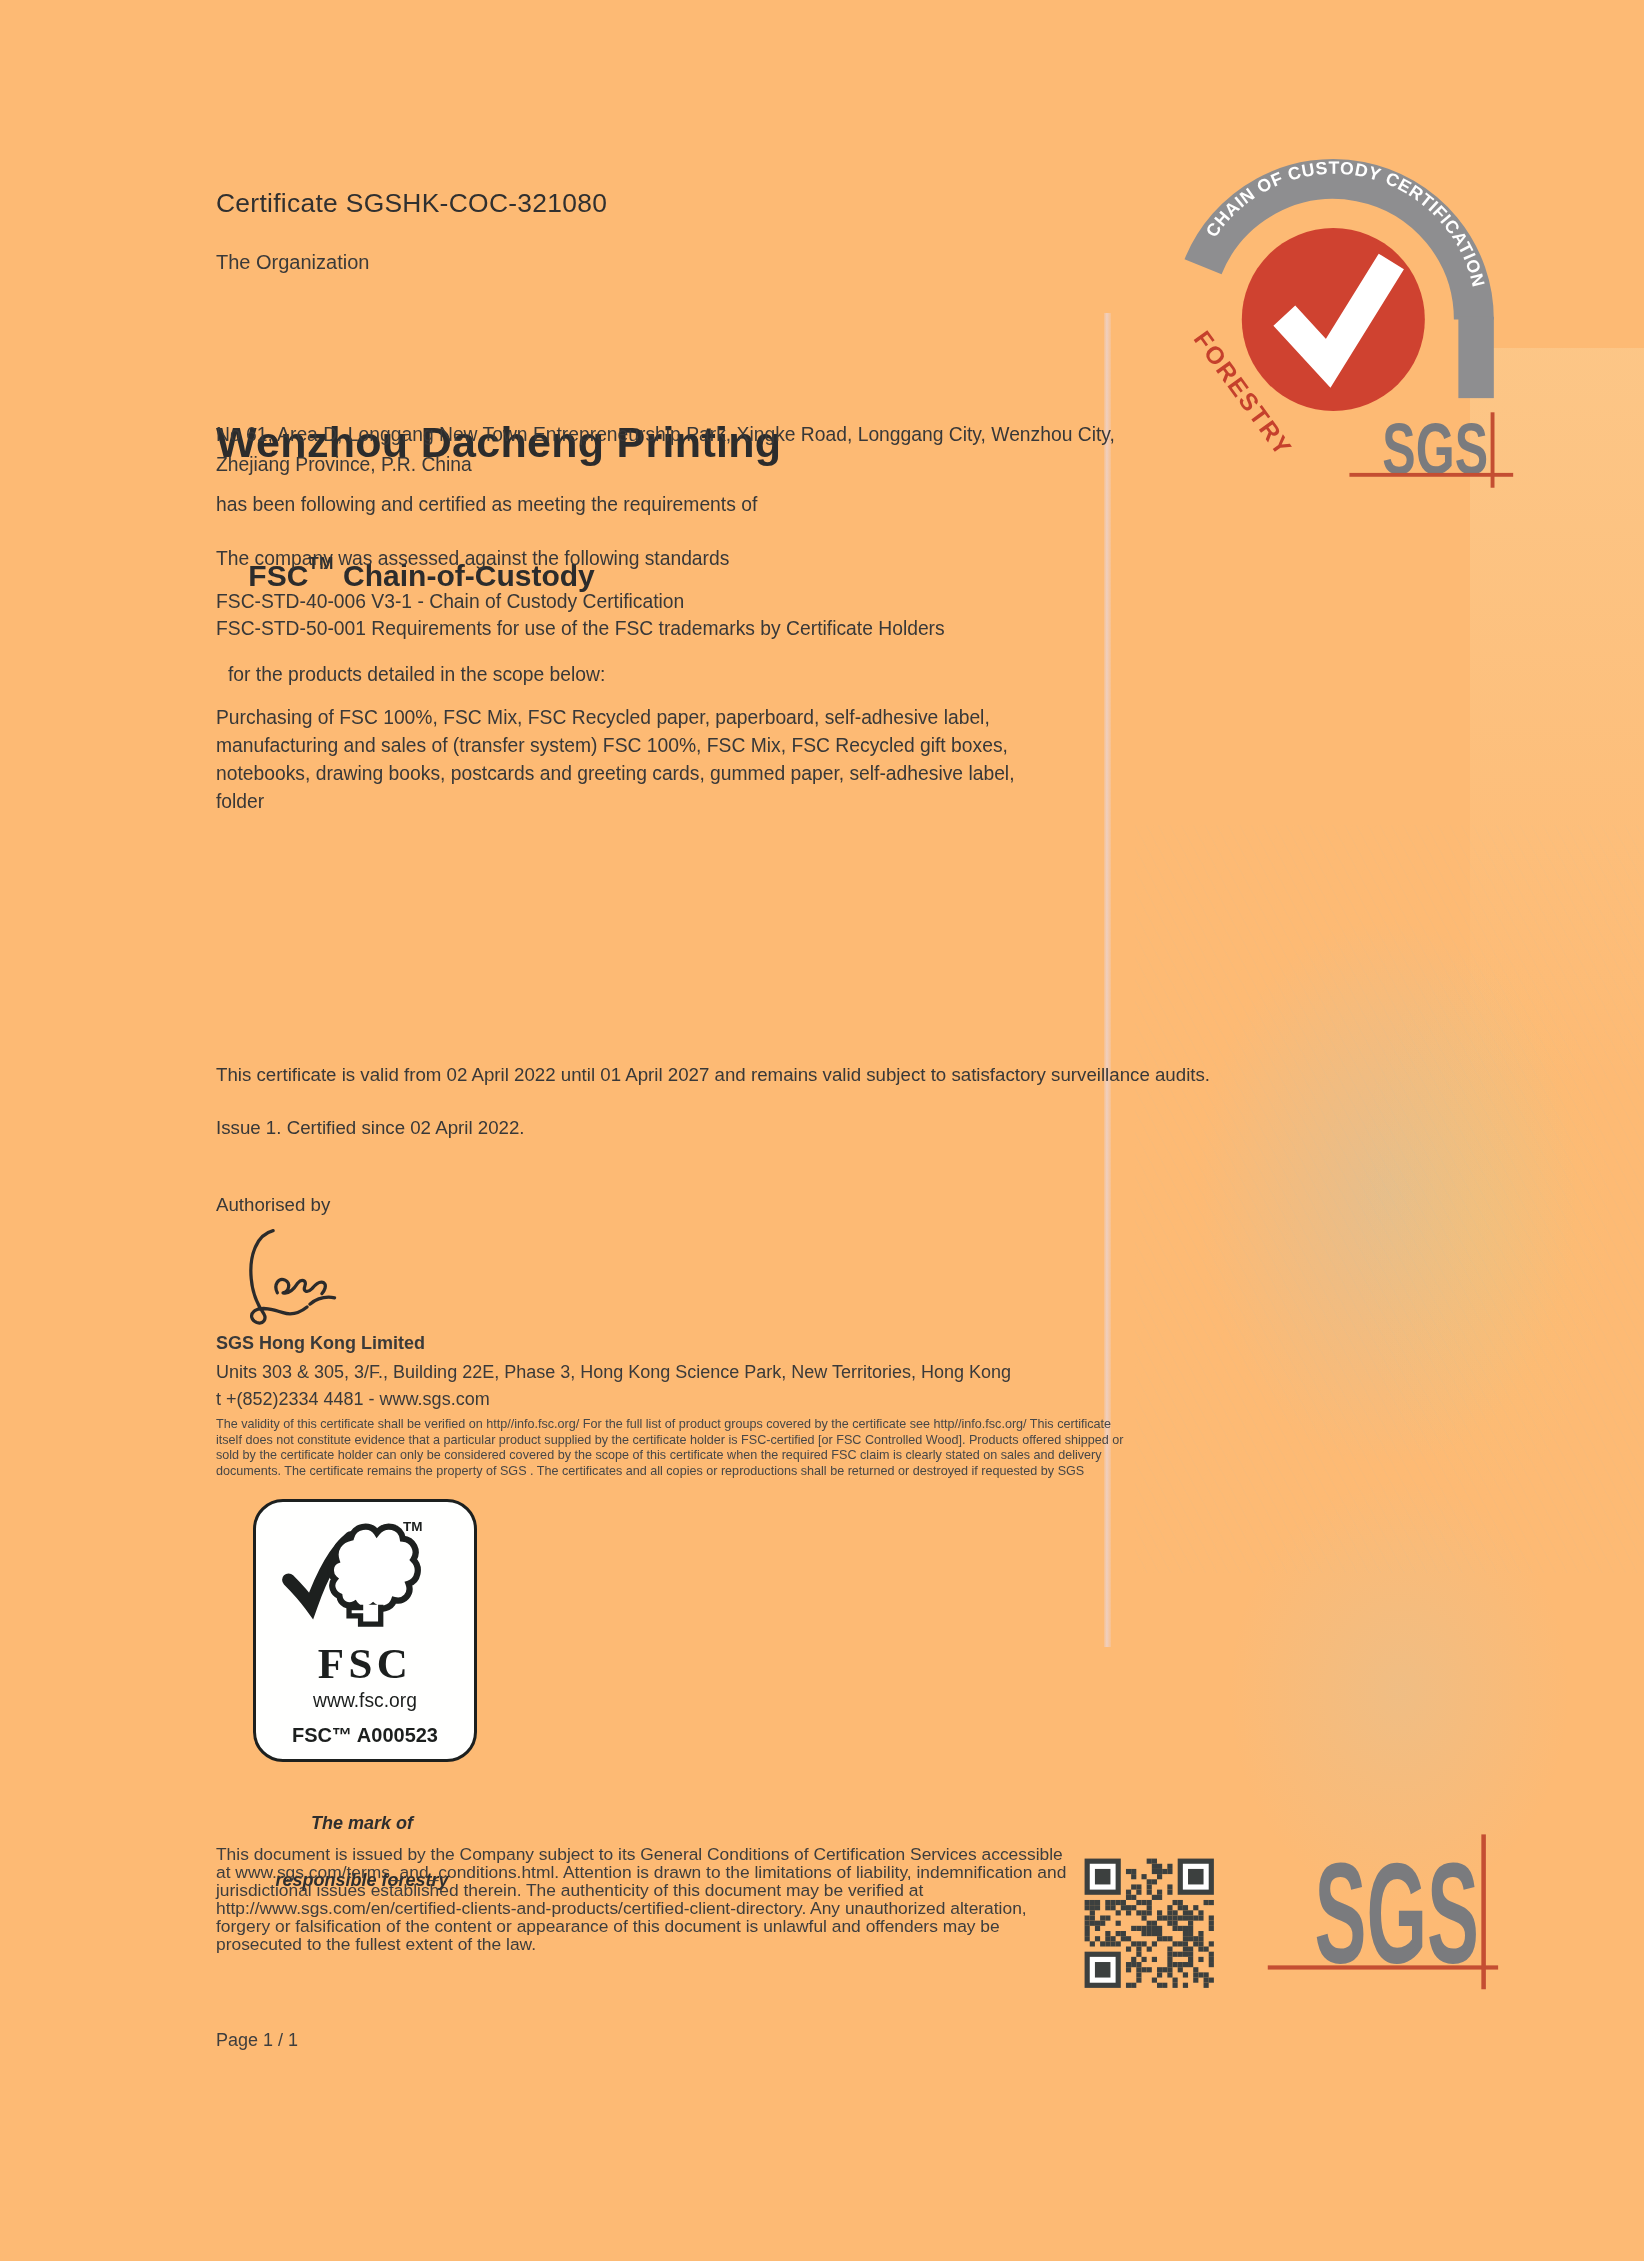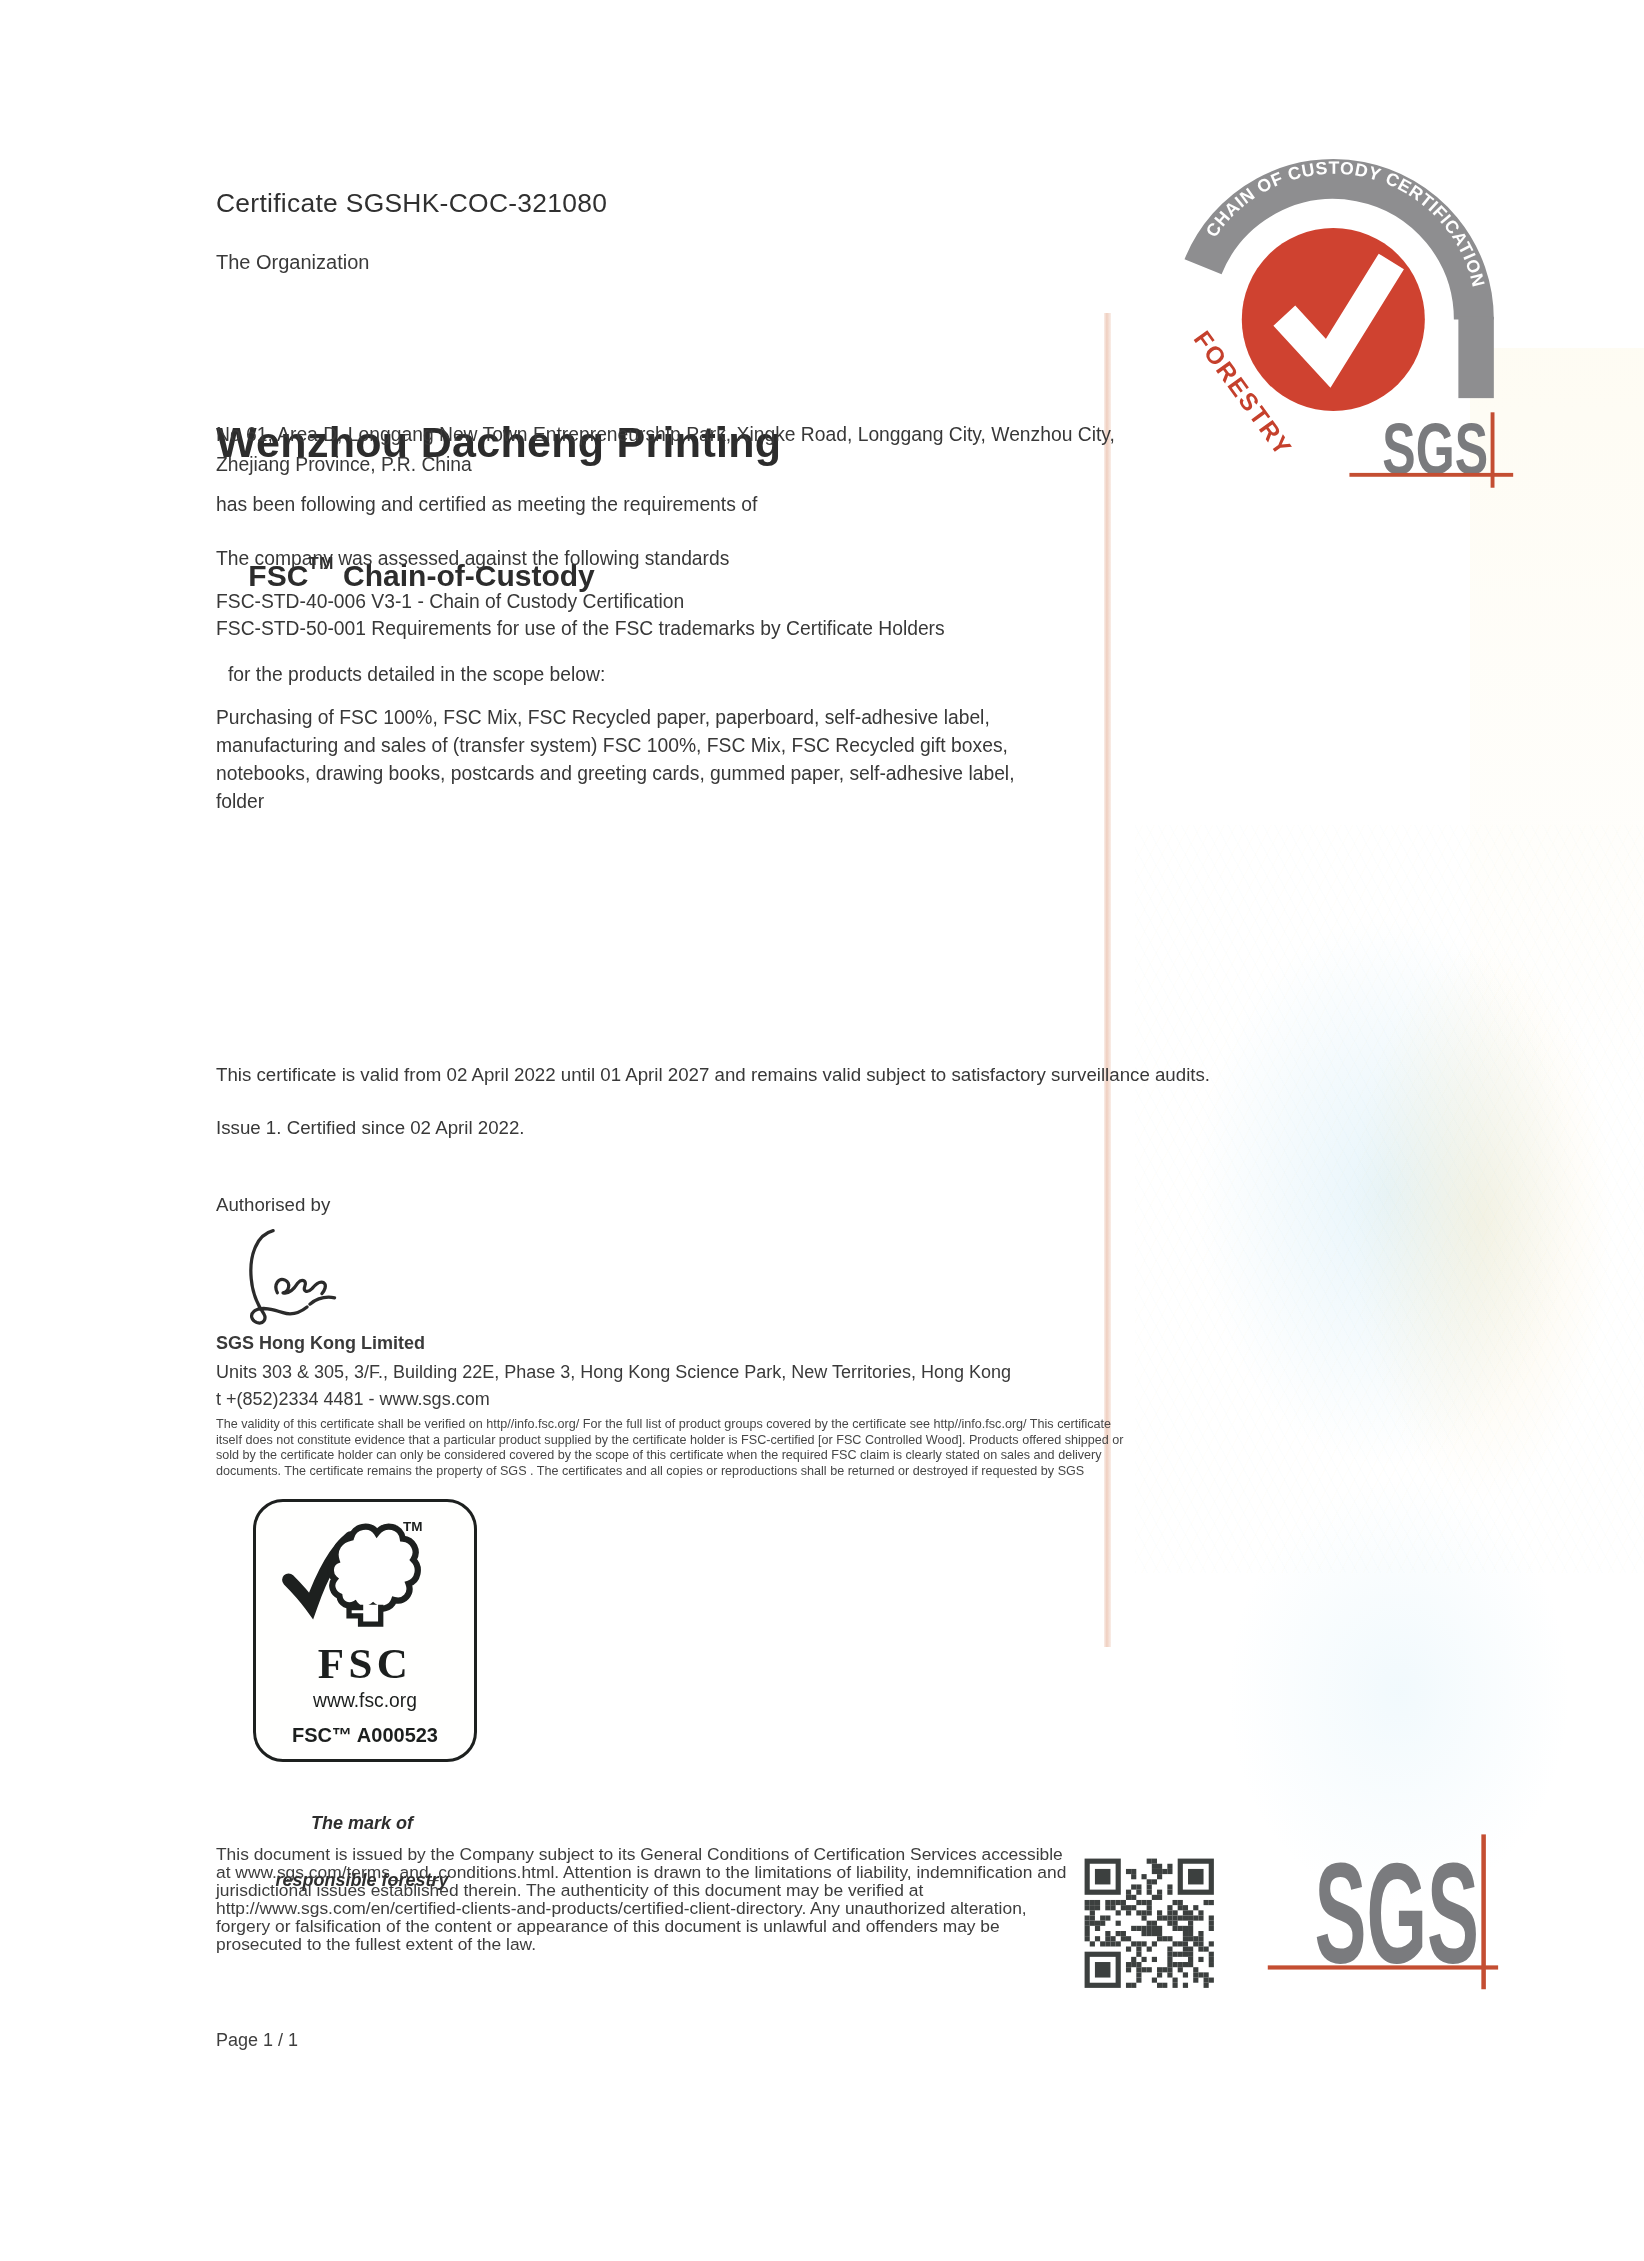--- a/index.html
+++ b/index.html
@@ -1,18 +1,18 @@
 <!DOCTYPE html>
 <html style="font-size:10.3px"><head>
 <meta charset="utf-8">
 <style>
   html,body{margin:0;padding:0;background:#e8e8e8;}
   .page{
     position:relative; width:1644px; height:2261px;
-    background:#ffffff; overflow:hidden;
+    background:#fdba74; overflow:hidden;
     font-family:"Liberation Sans", sans-serif; color:#343434;
   }
   .abs{position:absolute;}
   .t{position:absolute; white-space:pre-wrap;}
 
   
   .wm{position:absolute; pointer-events:none;}
   .wm1{left:1122px; top:812px; width:529px; height:761px;
        background:radial-gradient(closest-side, rgba(138,204,234,.20), rgba(138,204,234,0) 72%);}
   .wm2{left:1309px; top:851px; width:348px; height:741px;

